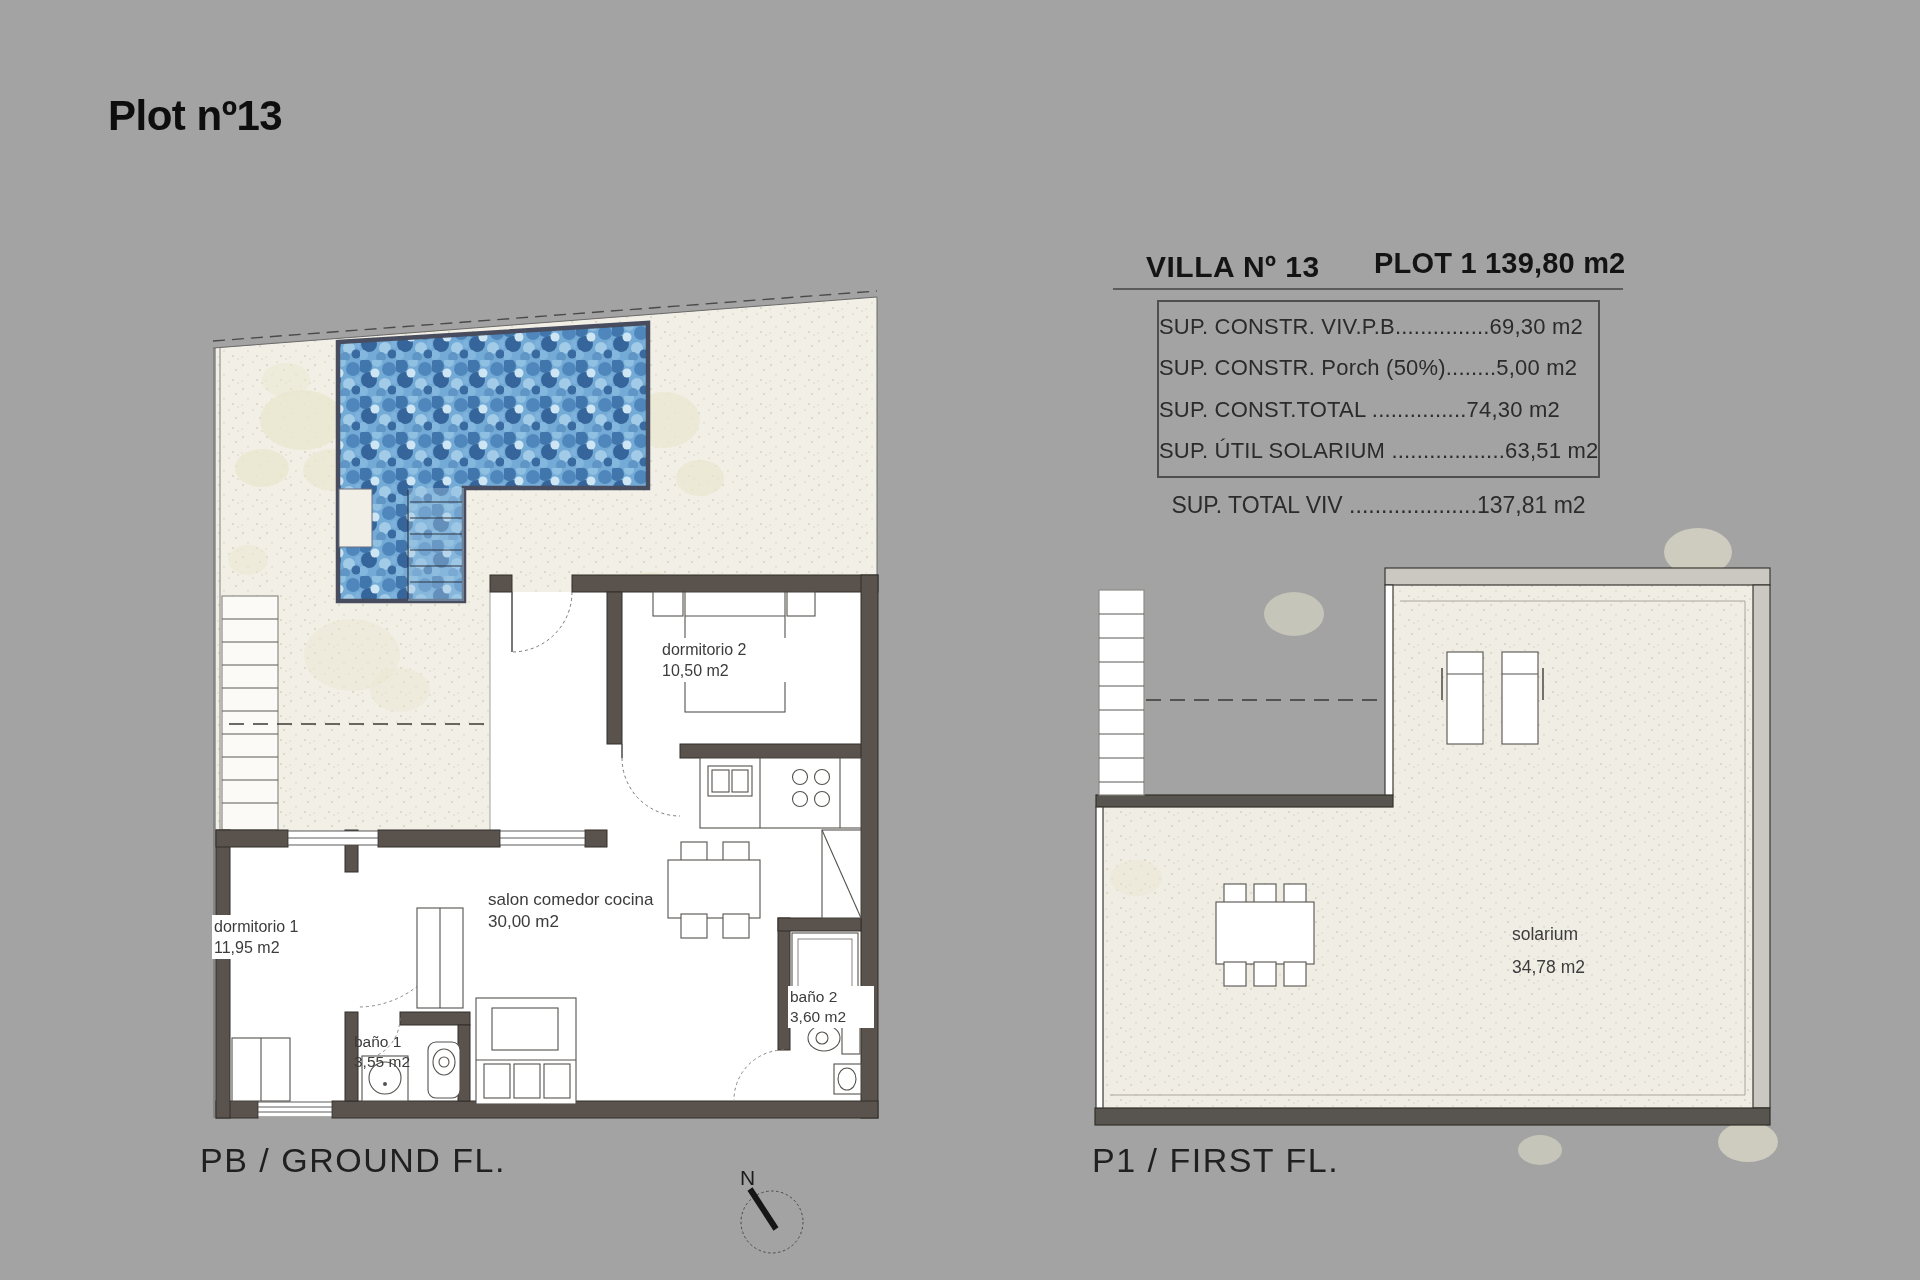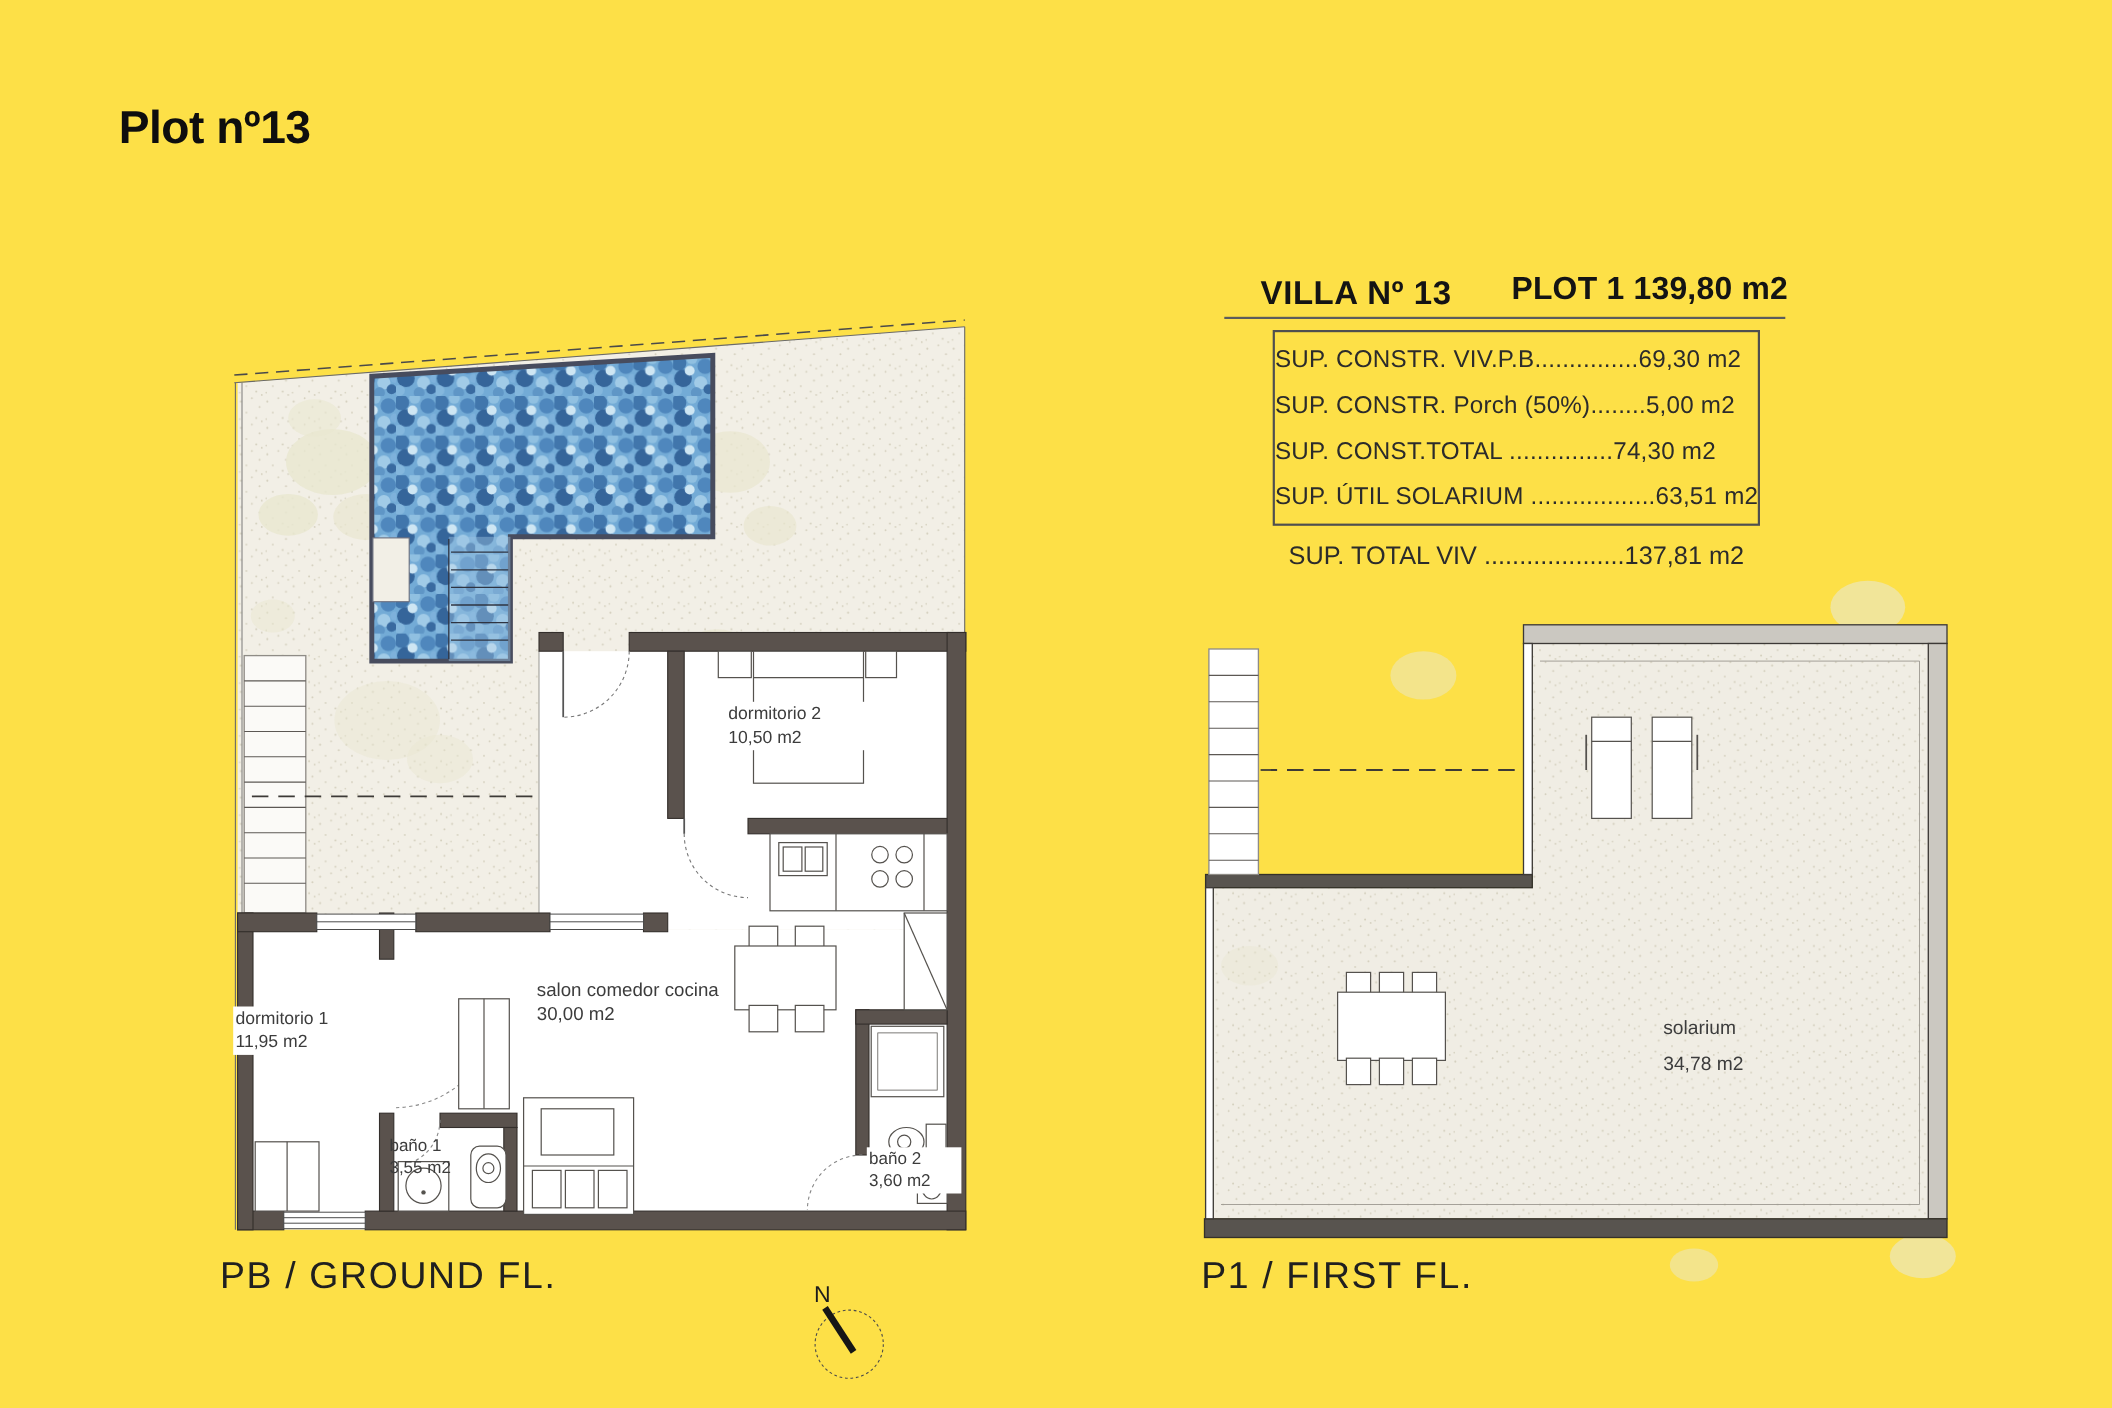--- a/index.html
+++ b/index.html
@@ -1,20 +1,20 @@
 <!DOCTYPE html>
 <html style="--floor: #f2efe6; --wall: #5a524d; --wall-light: #cbc8c1; --pool: #73abd6; --pool-rim: #474c5e; --vegetation: #e9e7d0; --line: #4a4a4a;"><head>
 <meta charset="utf-8">
 <style>
   html,body{margin:0;padding:0;background:#ffffff;}
   :root{
     --floor:#f2efe6; --wall:#5a524d; --wall-light:#cbc8c1;
     --pool:#73abd6; --pool-rim:#474c5e; --vegetation:#e9e7d0; --line:#4a4a4a;
   }
-  #stage{position:relative;width:1920px;height:1280px;background:#fde047;overflow:hidden;
+  #stage{position:relative;width:1920px;height:1280px;background:#a3a3a3;overflow:hidden;
          font-family:"Liberation Sans", sans-serif;color:#222;}
   .plan-svg{position:absolute;left:0;top:0;width:1920px;height:1280px;}
   .abs{position:absolute;}
   .page-title{left:108px;top:92px;font-size:42px;font-weight:700;letter-spacing:-0.5px;color:#0e0e0e;}
   .legend-villa{left:1146px;top:250px;font-size:30px;font-weight:800;letter-spacing:.5px;color:#141414;}
   .legend-plot{left:1374px;top:247px;font-size:29px;font-weight:800;letter-spacing:.2px;color:#141414;}
   .legend-underline{left:1113px;top:288px;width:510px;height:2px;background:#5c5c5c;}
   .legend-box{left:1157px;top:300px;width:443px;height:178px;border:2px solid #4f4f4f;
               display:flex;flex-direction:column;justify-content:space-around;padding:4px 0;box-sizing:border-box;}
   .legend-row{text-align:left;font-size:22px;color:#2b2b2b;white-space:nowrap;letter-spacing:.2px;}
@@ -328,21 +328,21 @@
     <div>11,95 m2</div>
   </div>
   <div class="abs room-label rl-lg" style="left:486px;top:888px;width:176px;">
     <div>salon comedor cocina</div>
     <div>30,00 m2</div>
   </div>
   <div class="abs room-label rl-sm" style="left:352px;top:1031px;width:90px;background:transparent;">
     <div>baño 1</div>
     <div>3,55 m2</div>
   </div>
-  <div class="abs room-label rl-sm" style="left:788px;top:1043px;width:82px;">
+  <div class="abs room-label rl-sm" style="left:788px;top:986px;width:82px;">
     <div>baño 2</div>
     <div>3,60 m2</div>
   </div>
 
   <div class="abs room-label rl-sol" style="left:1510px;top:917px;width:130px;">
     <div>solarium</div>
     <div>34,78 m2</div>
   </div>
 
   <div class="abs floor-caption" style="left:200px;top:1141px;">PB / GROUND FL.</div>

